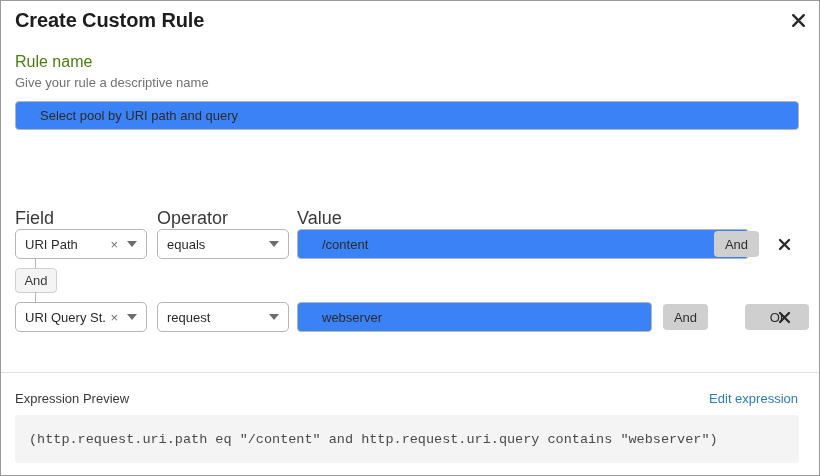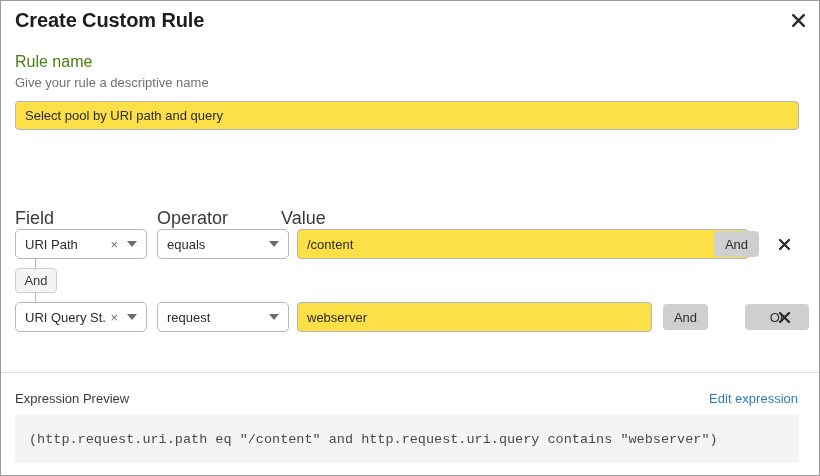--- a/index.html
+++ b/index.html
@@ -59,27 +59,27 @@
     left: 14px;
     font-size: 13px;
     color: #717171;
   }
   .rule-name-label { top: 52px; }
   .rule-name-help  { top: 74px; }
 
   .text-input {
     position: absolute;
     box-sizing: border-box;
-    background: #fde047;
+    background: #3b82f6;
     border: 1px solid #b5b5b5;
     border-radius: 4px;
     font-family: "Liberation Sans", sans-serif;
     font-size: 13px;
     color: #2b2b2b;
-    padding: 0 9px;
+    padding: 0 24px;
     outline: none;
   }
   .rule-name-input {
     left: 14px;
     top: 100px;
     width: 784px;
     height: 29px;
   }
 
   
@@ -94,21 +94,21 @@
 
   
   .col-header {
     position: absolute;
     top: 207px;
     font-size: 18px;
     color: #3a3a3a;
   }
   .col-field    { left: 14px; }
   .col-operator { left: 156px; }
-  .col-value    { left: 280px; }
+  .col-value    { left: 296px; }
 
   
   .rule-row {
     position: absolute;
     left: 0;
     width: 820px;
     height: 30px;
   }
   .row-1 { top: 228px; }
   .row-2 { top: 301px; }

